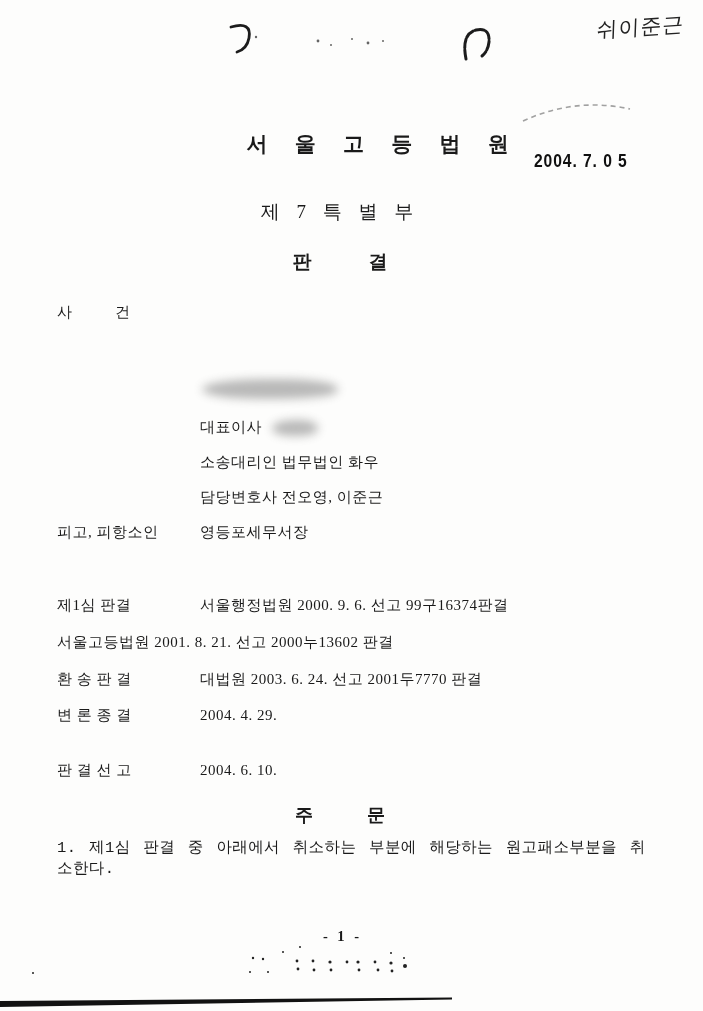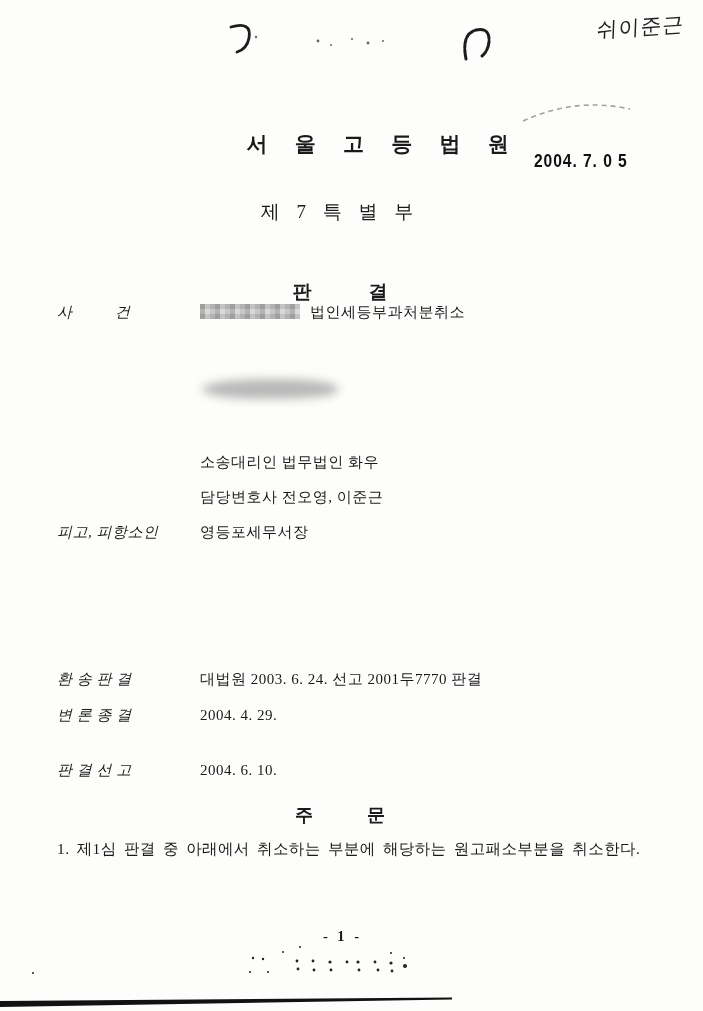--- a/index.html
+++ b/index.html
@@ -12,21 +12,21 @@
     font-family:"Liberation Serif","DejaVu Serif",serif;
     color:#1a1a1a;
   }
   .abs{position:absolute;}
   .pre{white-space:pre;}
 
   
   .center-band{left:0;width:680px;text-align:center;}
   #court-name{top:130px;font-size:21px;font-weight:bold;letter-spacing:11px;padding-left:43px;}
   #division{top:199px;font-size:19px;font-weight:normal;letter-spacing:6px;}
-  #doc-type{top:249px;font-size:19px;font-weight:bold;margin-top:30px;}
+  #doc-type{top:249px;font-size:19px;font-weight:bold;}
   #order-heading{top:803px;font-size:18px;font-weight:bold;}
 
   #stamp-date{
     left:534px;top:151px;
     font-family:"Liberation Sans","DejaVu Sans",sans-serif;
     font-weight:bold;font-size:17px;letter-spacing:1px;
     transform:scale(0.92,1.08);transform-origin:left top;
     color:#101010;
   }
   #handwriting{
@@ -38,21 +38,21 @@
     letter-spacing:1px;
   }
 
   
   .row{
     position:absolute;left:57px;width:620px;
     display:flex;align-items:flex-start;
     font-size:15px;line-height:20px;
     letter-spacing:0.5px;
   }
-  .row .lbl{flex:0 0 143px;white-space:pre;font-style:italic;}
+  .row .lbl{flex:0 0 143px;white-space:pre;}
   .row .val{white-space:pre;}
 
   
   .mosaic{
     display:inline-block;width:100px;height:15px;
     vertical-align:-2px;
     background:
       repeating-linear-gradient(90deg, rgba(110,110,110,.45) 0 5px, rgba(190,190,190,.40) 5px 10px, rgba(150,150,150,.42) 10px 15px),
       repeating-linear-gradient(0deg, rgba(130,130,130,.45) 0 5px, rgba(205,205,205,.40) 5px 10px);
     filter:blur(.4px);
@@ -67,20 +67,21 @@
   .blob-sm{width:52px;height:17px;margin-left:10px;margin-top:-2px;}
   .blob-md{width:46px;height:16px;margin-left:10px;margin-top:-2px;}
   .blob-line{width:136px;height:20px;margin-left:2px;}
 
   
   #order-item{
     left:57px;top:838px;width:600px;
     font-size:15.5px;line-height:21px;
     letter-spacing:0.4px;word-spacing:3px;
     font-weight:500;
+    font-family:Liberation Mono, monospace;
   }
   #page-number{
     left:0;top:928px;width:685px;text-align:center;
     font-size:14.5px;font-weight:bold;letter-spacing:3px;
   }
   svg.artifacts{left:0;top:0;pointer-events:none;}
 </style>
 </head>
 <body>
 
@@ -88,48 +89,56 @@
 
   <div id="handwriting" class="abs">쉬이준근</div>
 
   <div id="court-name" class="abs center-band pre">서 울 고 등 법 원</div>
   <div id="stamp-date" class="abs pre">2004. 7. 0 5</div>
   <div id="division" class="abs center-band pre">제 7 특 별 부</div>
   <div id="doc-type" class="abs center-band pre">판            결</div>
 
   <div class="row" style="top:302px">
     <span class="lbl">사          건</span>
-    <span class="val"><span class="mosaic"></span><span>법인세등부과처분취소</span></span>
   </div>
 
 
   <div class="row" style="top:377px">
     <span class="lbl"></span>
     <span class="val"><span class="blur-blob blob-line"></span></span>
   </div>
 
+  <div class="row" style="top:417px">
+    <span class="lbl"></span>
+    <span class="val"><span>대표이사</span><span class="blur-blob blob-md"></span></span>
+  </div>
 
   <div class="row" style="top:452px">
     <span class="lbl"></span>
     <span class="val">소송대리인 법무법인 화우</span>
   </div>
 
   <div class="row" style="top:487px">
     <span class="lbl"></span>
     <span class="val">담당변호사 전오영, 이준근</span>
   </div>
 
   <div class="row" style="top:522px">
     <span class="lbl">피고, 피항소인</span>
     <span class="val">영등포세무서장</span>
   </div>
 
 
+  <div class="row" style="top:595px">
+    <span class="lbl">제1심 판결</span>
+    <span class="val">서울행정법원 2000. 9. 6. 선고 99구16374판결</span>
+  </div>
 
   <div class="row" style="top:632px">
+    <span class="val">서울고등법원 2001. 8. 21. 선고 2000누13602 판결</span>
   </div>
 
   <div class="row" style="top:669px">
     <span class="lbl">환 송 판 결</span>
     <span class="val">대법원 2003. 6. 24. 선고 2001두7770 판결</span>
   </div>
 
   <div class="row" style="top:705px">
     <span class="lbl">변 론 종 결</span>
     <span class="val">2004. 4. 29.</span>

